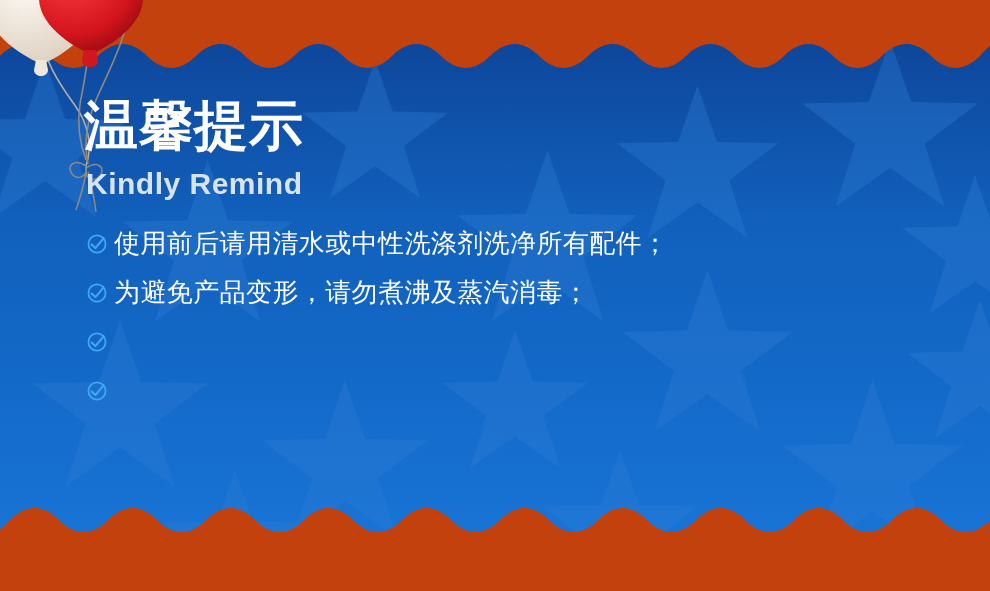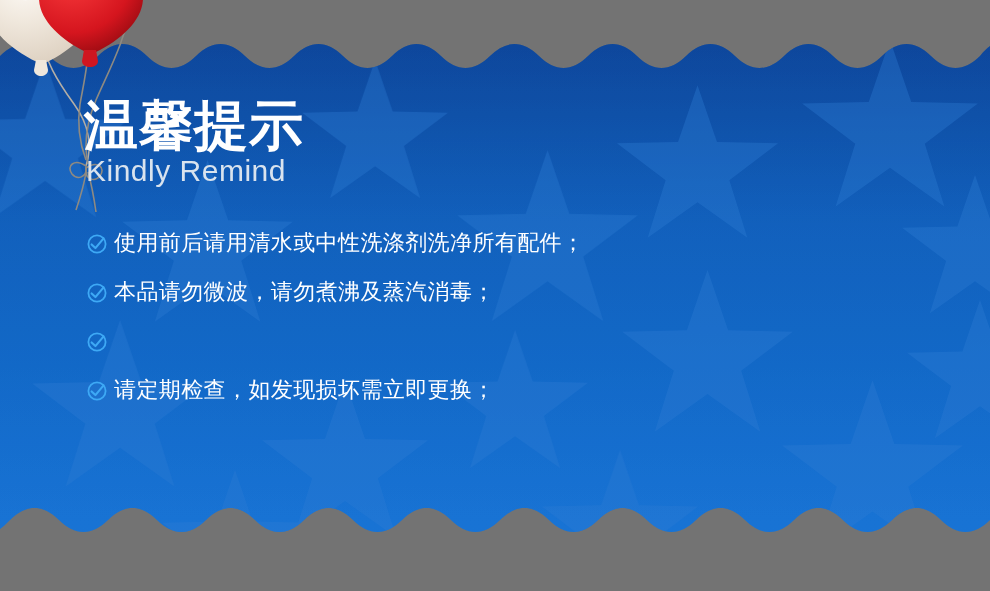--- a/index.html
+++ b/index.html
@@ -9,21 +9,21 @@
   }
   body {
     font-family: "Liberation Sans", "DejaVu Sans", sans-serif;
   }
 
   #banner {
     position: relative;
     width: 990px;
     height: 591px;
     overflow: hidden;
-    background: #737373;
+    background: #c2410c;
   }
 
   
   .blue-panel {
     position: absolute;
     left: 0;
     top: 0;
     width: 990px;
     height: 591px;
     overflow: hidden;
@@ -59,24 +59,24 @@
     line-height: 58px;
     font-weight: bold;
     color: #ffffff;
     letter-spacing: 1px;
     white-space: nowrap;
   }
 
   .title-en {
     position: absolute;
     left: 86px;
-    top: 154px;
+    top: 167px;
     font-size: 30px;
     line-height: 34px;
-    font-weight: normal;
+    font-weight: bold;
     color: #d9e3ee;
     letter-spacing: 0.5px;
     white-space: nowrap;
   }
 
   .bullet-list {
     position: absolute;
     left: 86px;
     top: 218px;
     width: 880px;
@@ -93,21 +93,21 @@
     flex: 0 0 auto;
     width: 22px;
     height: 22px;
     margin-right: 6px;
     position: relative;
     top: 1px;
   }
   .bullet-icon svg { display: block; }
 
   .bullet-text {
-    font-size: 22px;
+    font-size: 26px;
     line-height: 30px;
     color: #ffffff;
     letter-spacing: 0.4px;
     font-weight: normal;
   }
 </style>
 </head>
 <body>
 
 <div id="banner">
@@ -265,39 +265,38 @@
         <span class="bullet-text">使用前后请用清水或中性洗涤剂洗净所有配件；</span>
       </div>
 
       <div class="bullet-row">
         <span class="bullet-icon">
           <svg width="22" height="22" viewBox="0 0 22 22" xmlns="http://www.w3.org/2000/svg">
             <circle cx="11" cy="11" r="8.6" fill="none" stroke="#3ea9f5" stroke-width="1.8"></circle>
             <path d="M5.6 11.4 L9.4 15.1 L17.6 5.4" fill="none" stroke="#3ea9f5" stroke-width="2.1" stroke-linecap="round" stroke-linejoin="round"></path>
           </svg>
         </span>
-        <span class="bullet-text">本品请勿微波，请勿煮沸及蒸汽消毒；</span>
+        <span class="bullet-text">为避免产品变形，请勿煮沸及蒸汽消毒；</span>
       </div>
 
       <div class="bullet-row">
         <span class="bullet-icon">
           <svg width="22" height="22" viewBox="0 0 22 22" xmlns="http://www.w3.org/2000/svg">
             <circle cx="11" cy="11" r="8.6" fill="none" stroke="#3ea9f5" stroke-width="1.8"></circle>
             <path d="M5.6 11.4 L9.4 15.1 L17.6 5.4" fill="none" stroke="#3ea9f5" stroke-width="2.1" stroke-linecap="round" stroke-linejoin="round"></path>
           </svg>
         </span>
       </div>
 
       <div class="bullet-row">
         <span class="bullet-icon">
           <svg width="22" height="22" viewBox="0 0 22 22" xmlns="http://www.w3.org/2000/svg">
             <circle cx="11" cy="11" r="8.6" fill="none" stroke="#3ea9f5" stroke-width="1.8"></circle>
             <path d="M5.6 11.4 L9.4 15.1 L17.6 5.4" fill="none" stroke="#3ea9f5" stroke-width="2.1" stroke-linecap="round" stroke-linejoin="round"></path>
           </svg>
         </span>
-        <span class="bullet-text">请定期检查，如发现损坏需立即更换；</span>
       </div>
 
 
     </div>
   </div>
 
 </div>
 
 </body></html>

